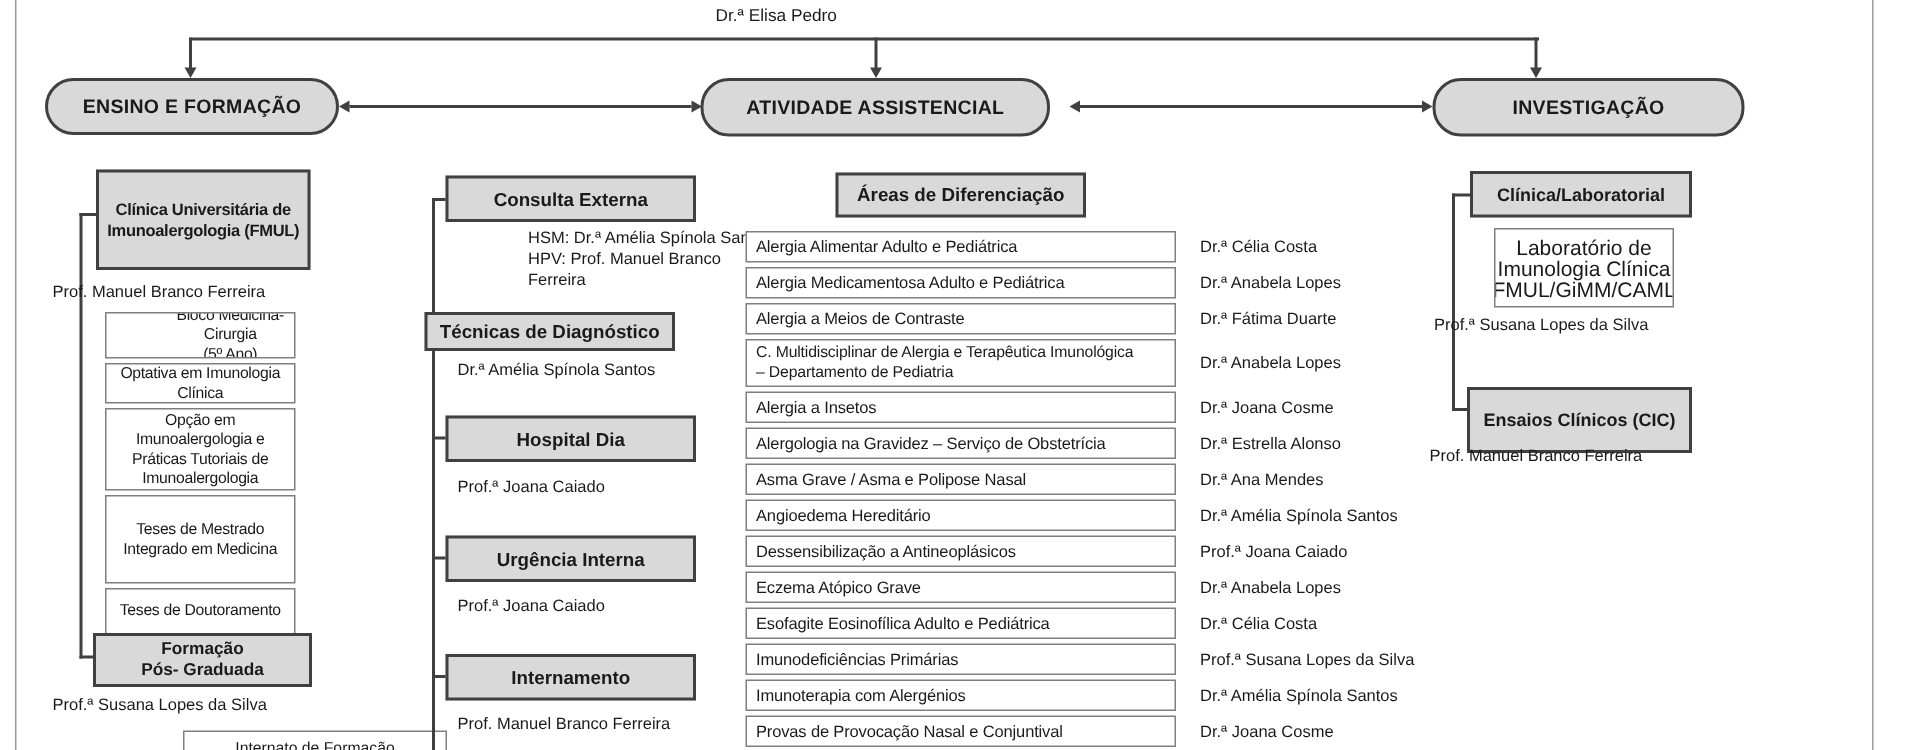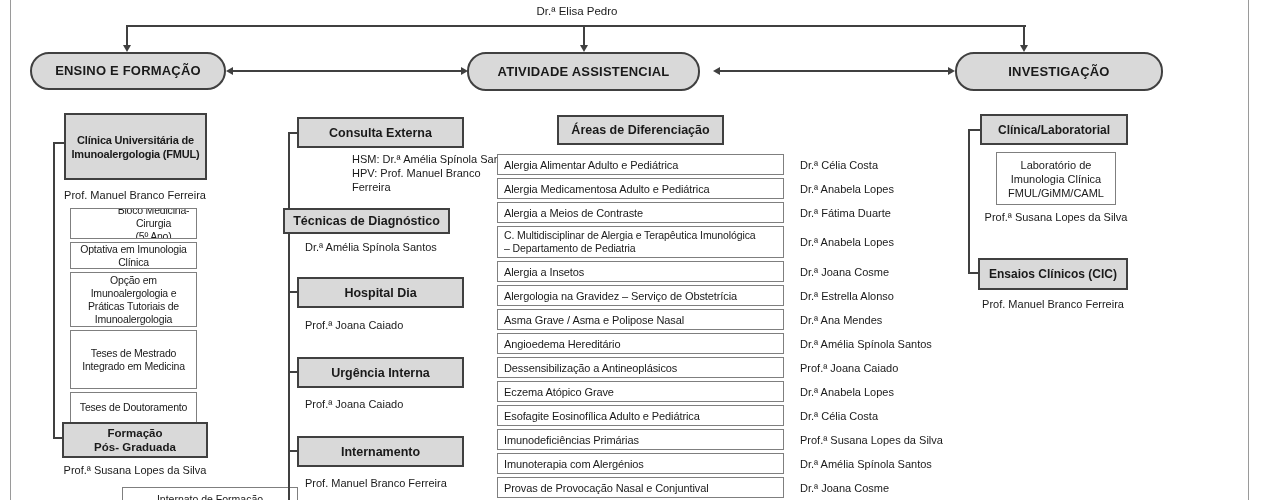--- a/index.html
+++ b/index.html
@@ -9,21 +9,21 @@
   .page-edge{position:absolute;top:0;width:1px;height:500px;background:#9a9a9a;}
   .gray-box{position:absolute;background:#d9d9d9;border:2px solid #404040;box-sizing:border-box;
             display:flex;align-items:center;justify-content:center;text-align:center;
             font-weight:bold;white-space:pre-line;line-height:14px;}
   .hdr{font-size:13px;letter-spacing:.2px;border-radius:19px;}
   .sub{font-size:12.5px;}
   .white-box{position:absolute;background:#fff;border:1px solid #7f7f7f;box-sizing:border-box;
              display:flex;align-items:center;justify-content:center;text-align:center;
              white-space:pre-line;overflow:hidden;}
   .caption{position:absolute;font-size:11px;line-height:14px;}
-  .center{text-align:center;}
+  .center{text-align:left;}
   .ah-down{position:absolute;width:0;height:0;border-left:4px solid transparent;
            border-right:4px solid transparent;border-top:7px solid #404040;}
   .ah-left{position:absolute;width:0;height:0;border-top:4px solid transparent;
            border-bottom:4px solid transparent;border-right:7px solid #404040;}
   .ah-right{position:absolute;width:0;height:0;border-top:4px solid transparent;
             border-bottom:4px solid transparent;border-left:7px solid #404040;}
   .stack{position:absolute;display:flex;flex-direction:column;gap:3px;}
   .lbox{background:#fff;border:1px solid #7f7f7f;box-sizing:border-box;width:127px;
         display:flex;align-items:center;justify-content:center;text-align:center;
         font-size:10.5px;line-height:13px;letter-spacing:-0.2px;white-space:pre-line;overflow:hidden;}
@@ -178,21 +178,21 @@
       <div class="aname">Dr.ª Joana Cosme</div>
     </div>
   </div>
 
   <div class="line" style="left:968px;top:129px;width:2px;height:145px;"></div>
   <div class="line" style="left:968px;top:129px;width:14px;height:2px;"></div>
   <div class="line" style="left:968px;top:272px;width:12px;height:2px;"></div>
 
   <div class="gray-box" style="left:980px;top:114px;width:148px;height:31px;font-size:12px;">Clínica/Laboratorial</div>
 
-  <div class="white-box" style="left:996px;top:152px;width:120px;height:53px;font-size:11px;line-height:14px;">Laboratório de
+  <div class="white-box" style="left:996px;top:152px;width:120px;height:53px;font-size:14px;line-height:14px;">Laboratório de
 Imunologia Clínica
 FMUL/GiMM/CAML</div>
   <div class="caption center" style="left:956px;top:210px;width:200px;">Prof.ª Susana Lopes da Silva</div>
 
-  <div class="gray-box" style="left:978px;top:258px;width:150px;height:32px;font-size:12px;">Ensaios Clínicos (CIC)</div>
+  <div class="gray-box" style="left:978px;top:258px;width:150px;height:44px;font-size:12px;">Ensaios Clínicos (CIC)</div>
   <div class="caption center" style="left:953px;top:297px;width:200px;">Prof. Manuel Branco Ferreira</div>
 
 </div>
 
 </body></html>

